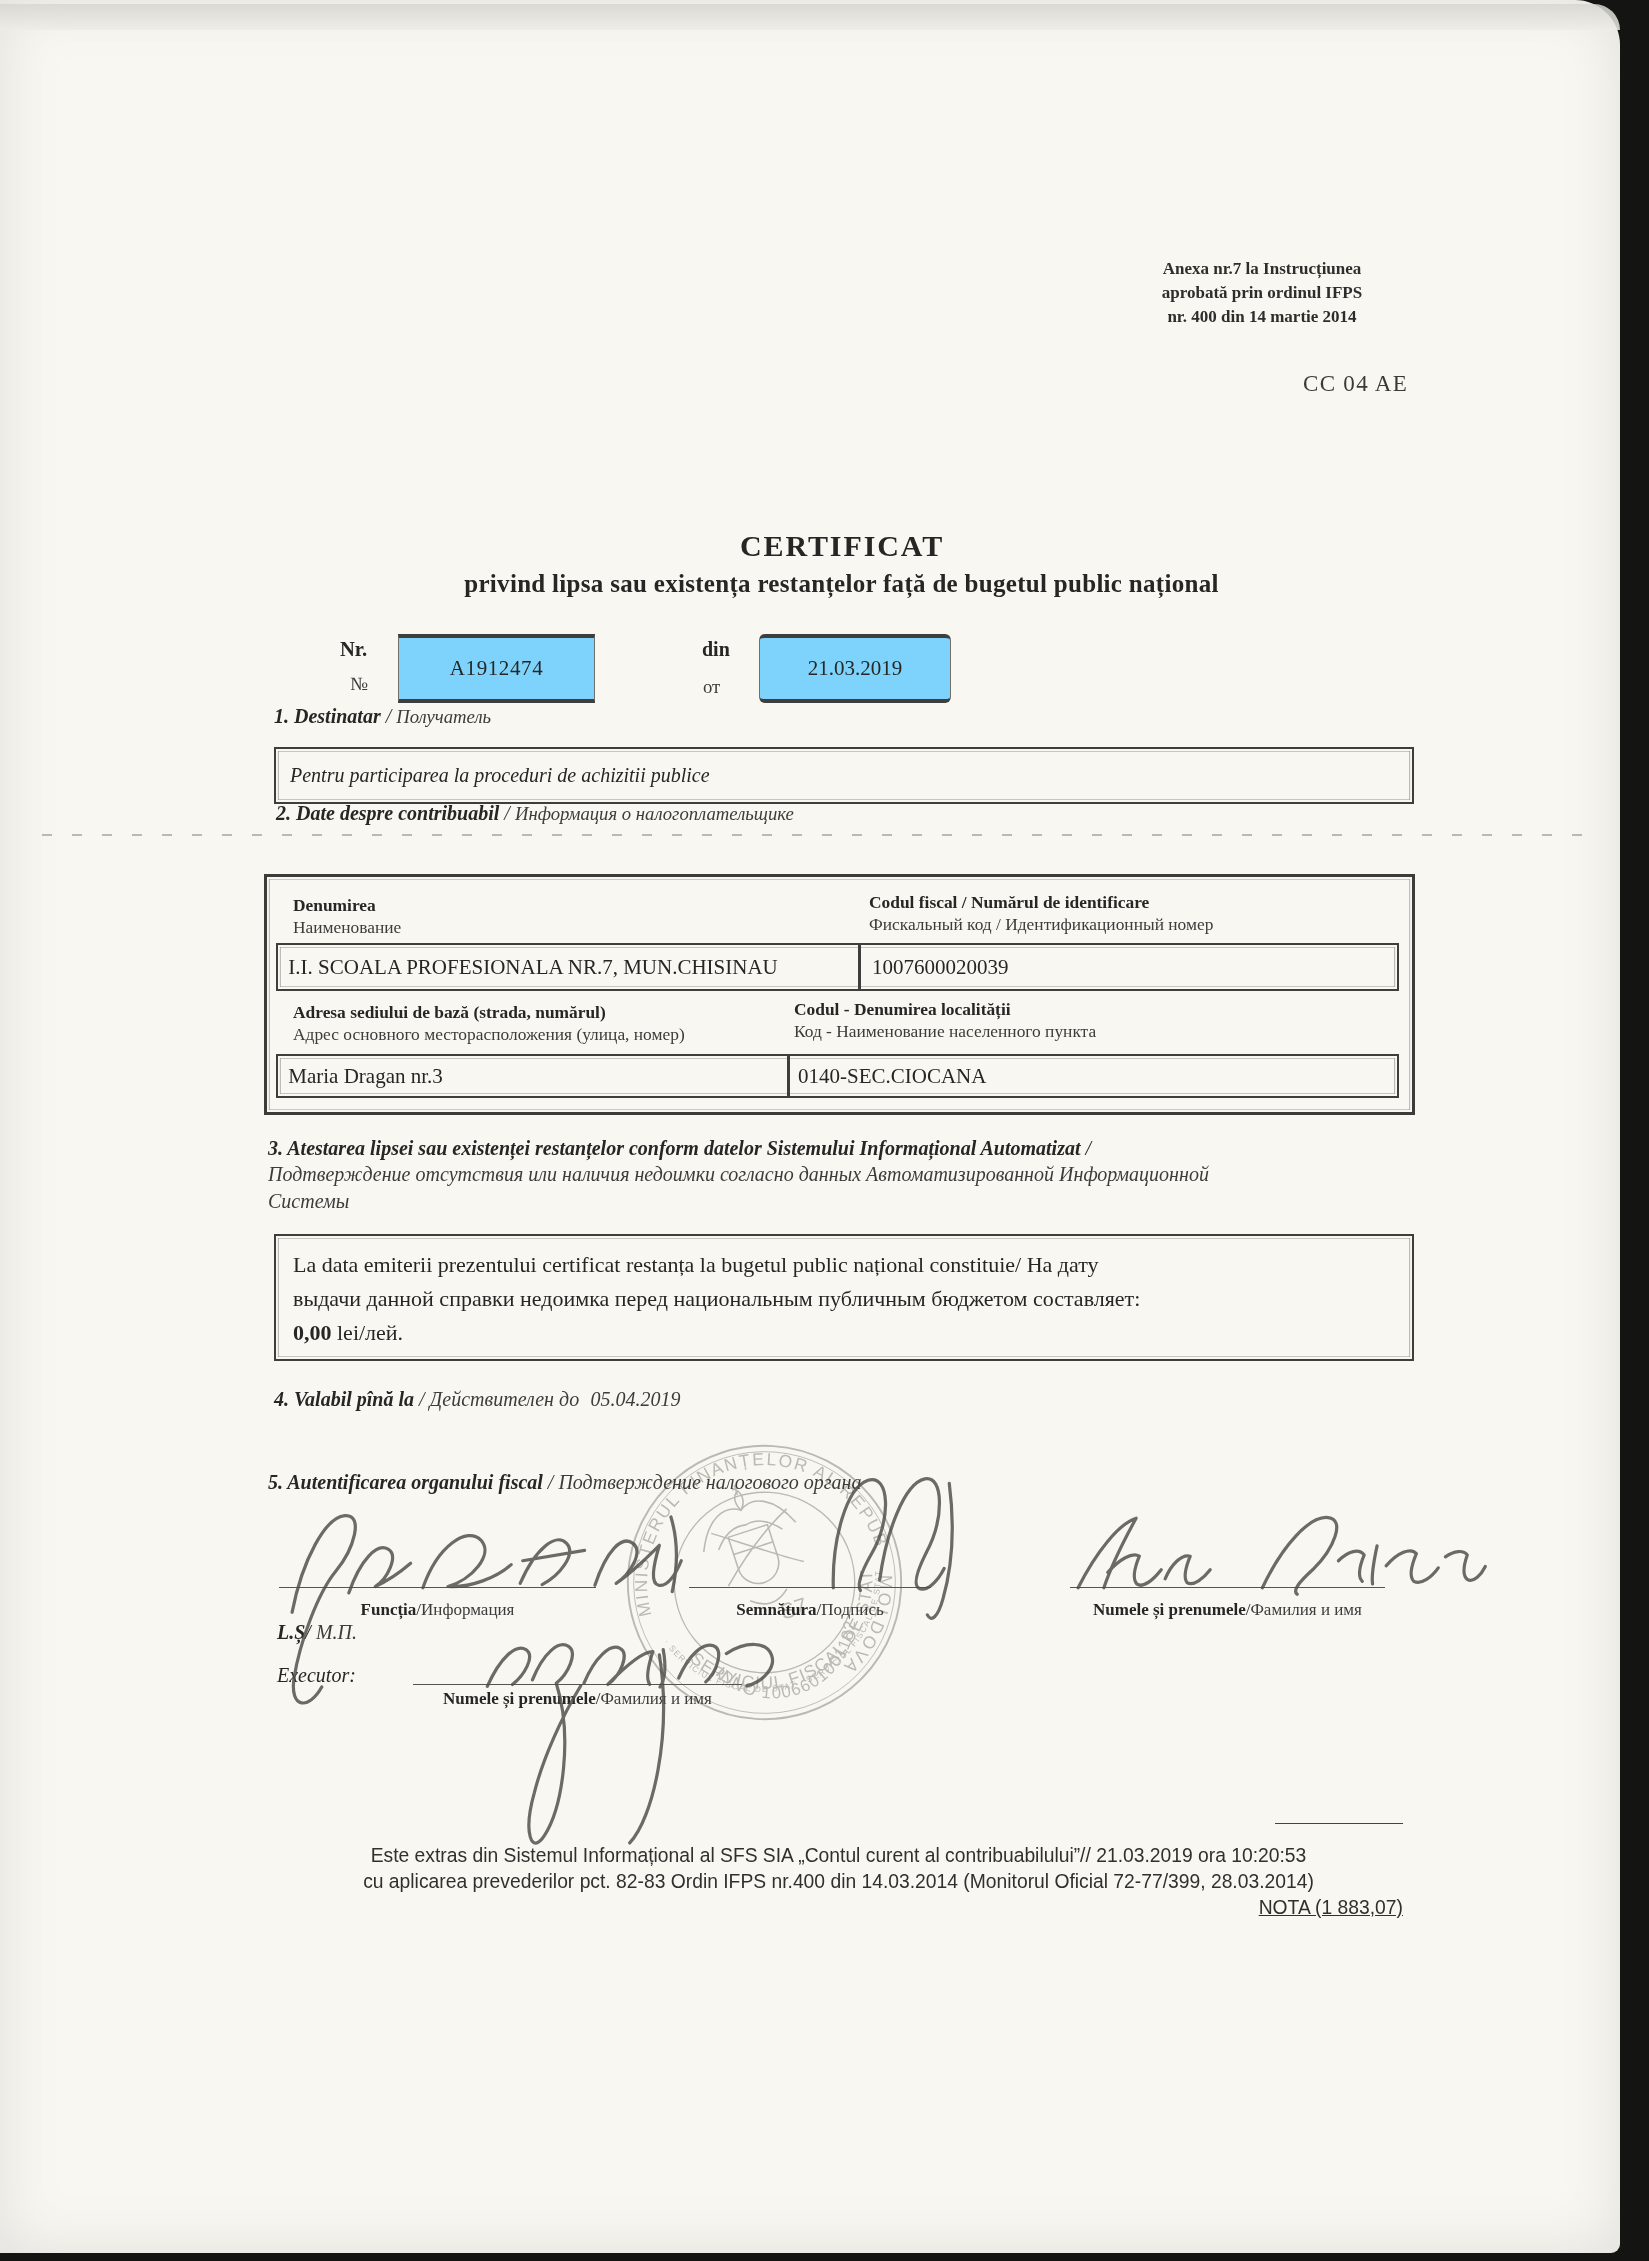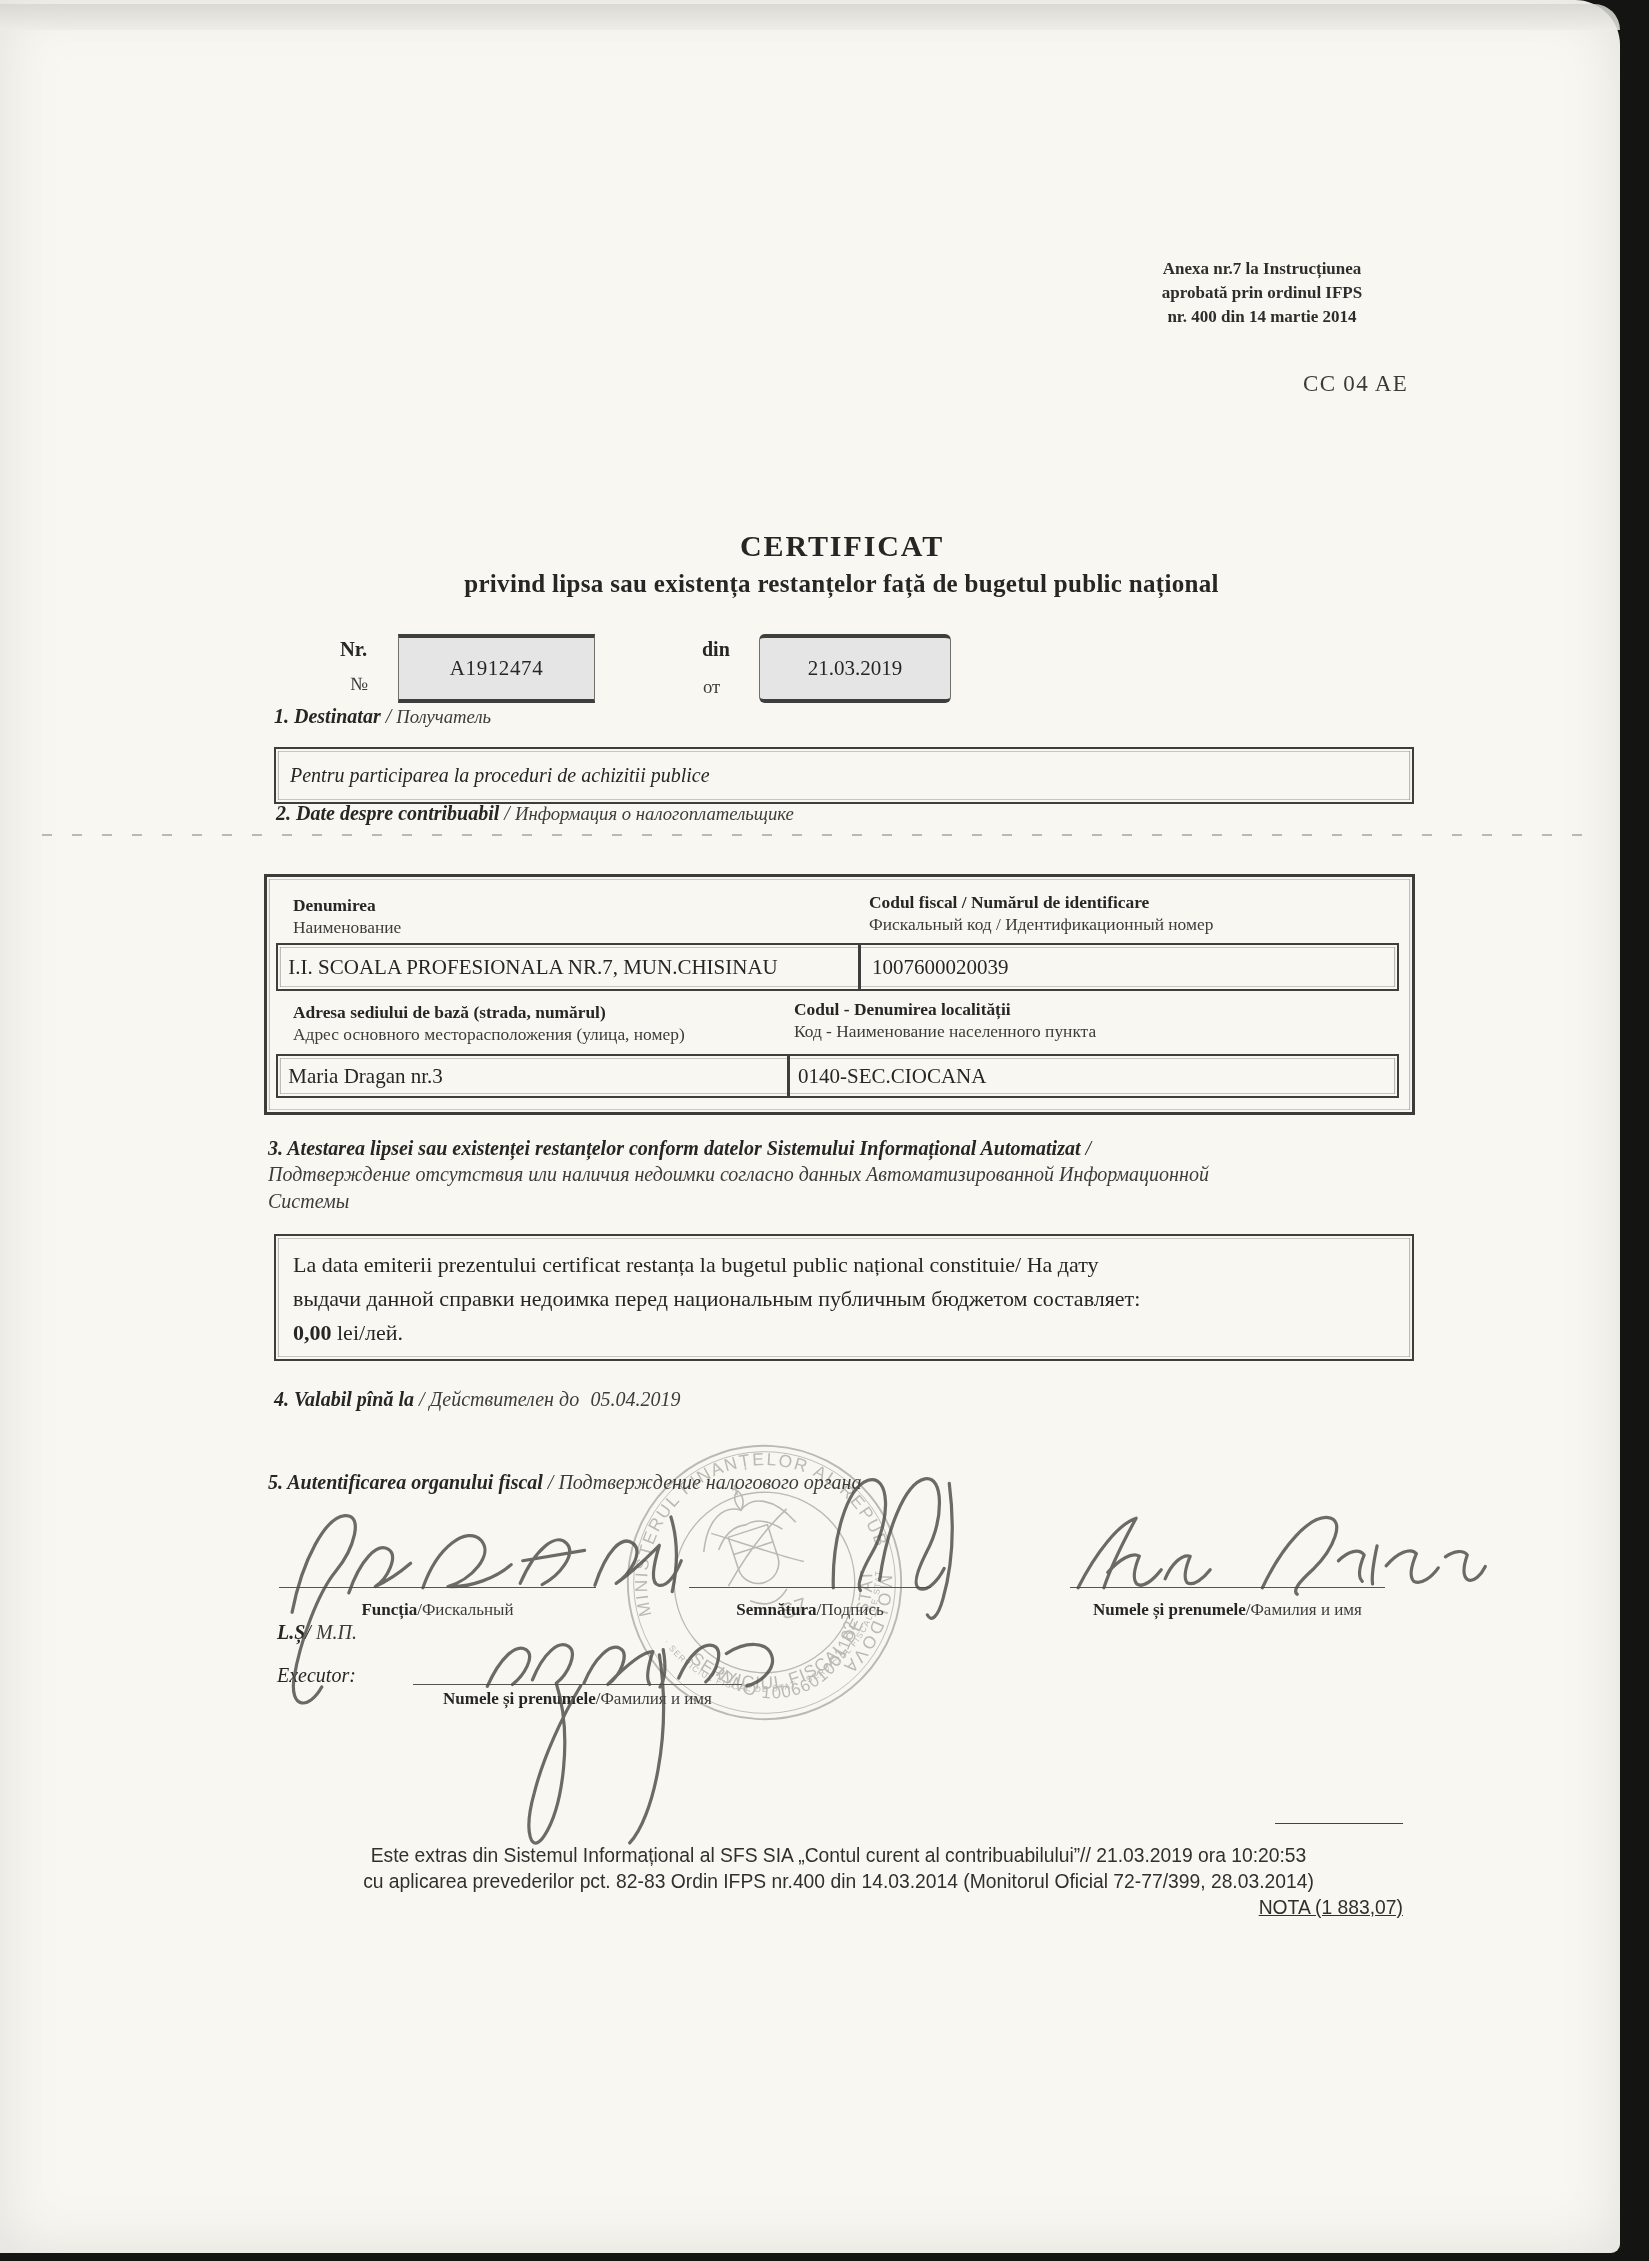--- a/index.html
+++ b/index.html
@@ -17,21 +17,21 @@
   .formcode{font-size:23px;letter-spacing:1.3px;color:#3a3a38;}
   .title{font-size:30px;font-weight:bold;letter-spacing:1.9px;text-align:center;}
   .subtitle{font-size:25px;font-weight:bold;text-align:center;letter-spacing:0.3px;}
   .lbl31{font-size:20px;font-style:italic;}
   .lbl29{font-size:18.7px;}
   .valbox{background:#f8f7f2;border:2.6px solid #3e3e3c;
           box-shadow:inset 0 0 0 1.9px #f8f7f2, inset 0 0 0 2.6px #96958f;
           display:flex;align-items:center;}
   .nrbox{border-top:4.5px solid #3e3e3c;border-bottom:4.5px solid #3e3e3c;
          border-left:1.9px solid #71706b;border-right:1.9px solid #71706b;
-         display:flex;align-items:center;justify-content:center;background:#e5e5e5;}
+         display:flex;align-items:center;justify-content:center;background:#7dd3fc;}
   .outerbox{border:3.2px solid #3c3c3a;box-shadow:inset 0 0 0 1.9px #f8f7f2, inset 0 0 0 2.6px #9a9993;}
   .cellsplit{position:absolute;top:0;bottom:0;width:2.6px;background:#3e3e3c;}
   .val33{font-size:21px;}
   .lab27{font-size:17.4px;}
   .sig-line{position:absolute;height:1.3px;background:#55544f;}
   .under-label{font-size:17px;text-align:center;}
   .footer{font-family:"Liberation Sans","DejaVu Sans",sans-serif;font-size:19.3px;color:#30302e;}
   .nota{text-decoration:underline;}
   .dashline{position:absolute;height:1.9px;opacity:.45;
     background:repeating-linear-gradient(90deg,#6d6c66 0 10.3px,transparent 10.3px 30px);}
@@ -160,21 +160,21 @@
 
   <div class="abs lbl31" style="left:268px;top:1471px;">
     <span class="b">5. Autentificarea organului fiscal</span><span class="ru"> / </span><span class="ru">Подтверждение налогового органа</span>
   </div>
 
   <div class="sig-line" style="left:279px;top:1587px;width:317px;"></div>
   <div class="sig-line" style="left:689px;top:1587px;width:242px;"></div>
   <div class="sig-line" style="left:1070px;top:1587px;width:315px;"></div>
 
   <div class="abs under-label" style="left:279px;top:1600px;width:317px;">
-    <span class="b">Funcția</span><span>/</span><span class="ru">Фискальный</span>
+    <span class="b">Funcția</span><span>/</span><span class="ru">Информация</span>
   </div>
   <div class="abs under-label" style="left:689px;top:1600px;width:242px;">
     <span class="b">Semnătura</span><span>/</span><span class="ru">Подпись</span>
   </div>
   <div class="abs under-label" style="left:1070px;top:1600px;width:315px;">
     <span class="b">Numele și prenumele</span><span>/</span><span class="ru">Фамилия и имя</span>
   </div>
 
   <div class="abs lbl31" style="left:277px;top:1621px;">
     <span class="b">L.Ș</span><span>/</span><span class="ru"> М.П.</span>

